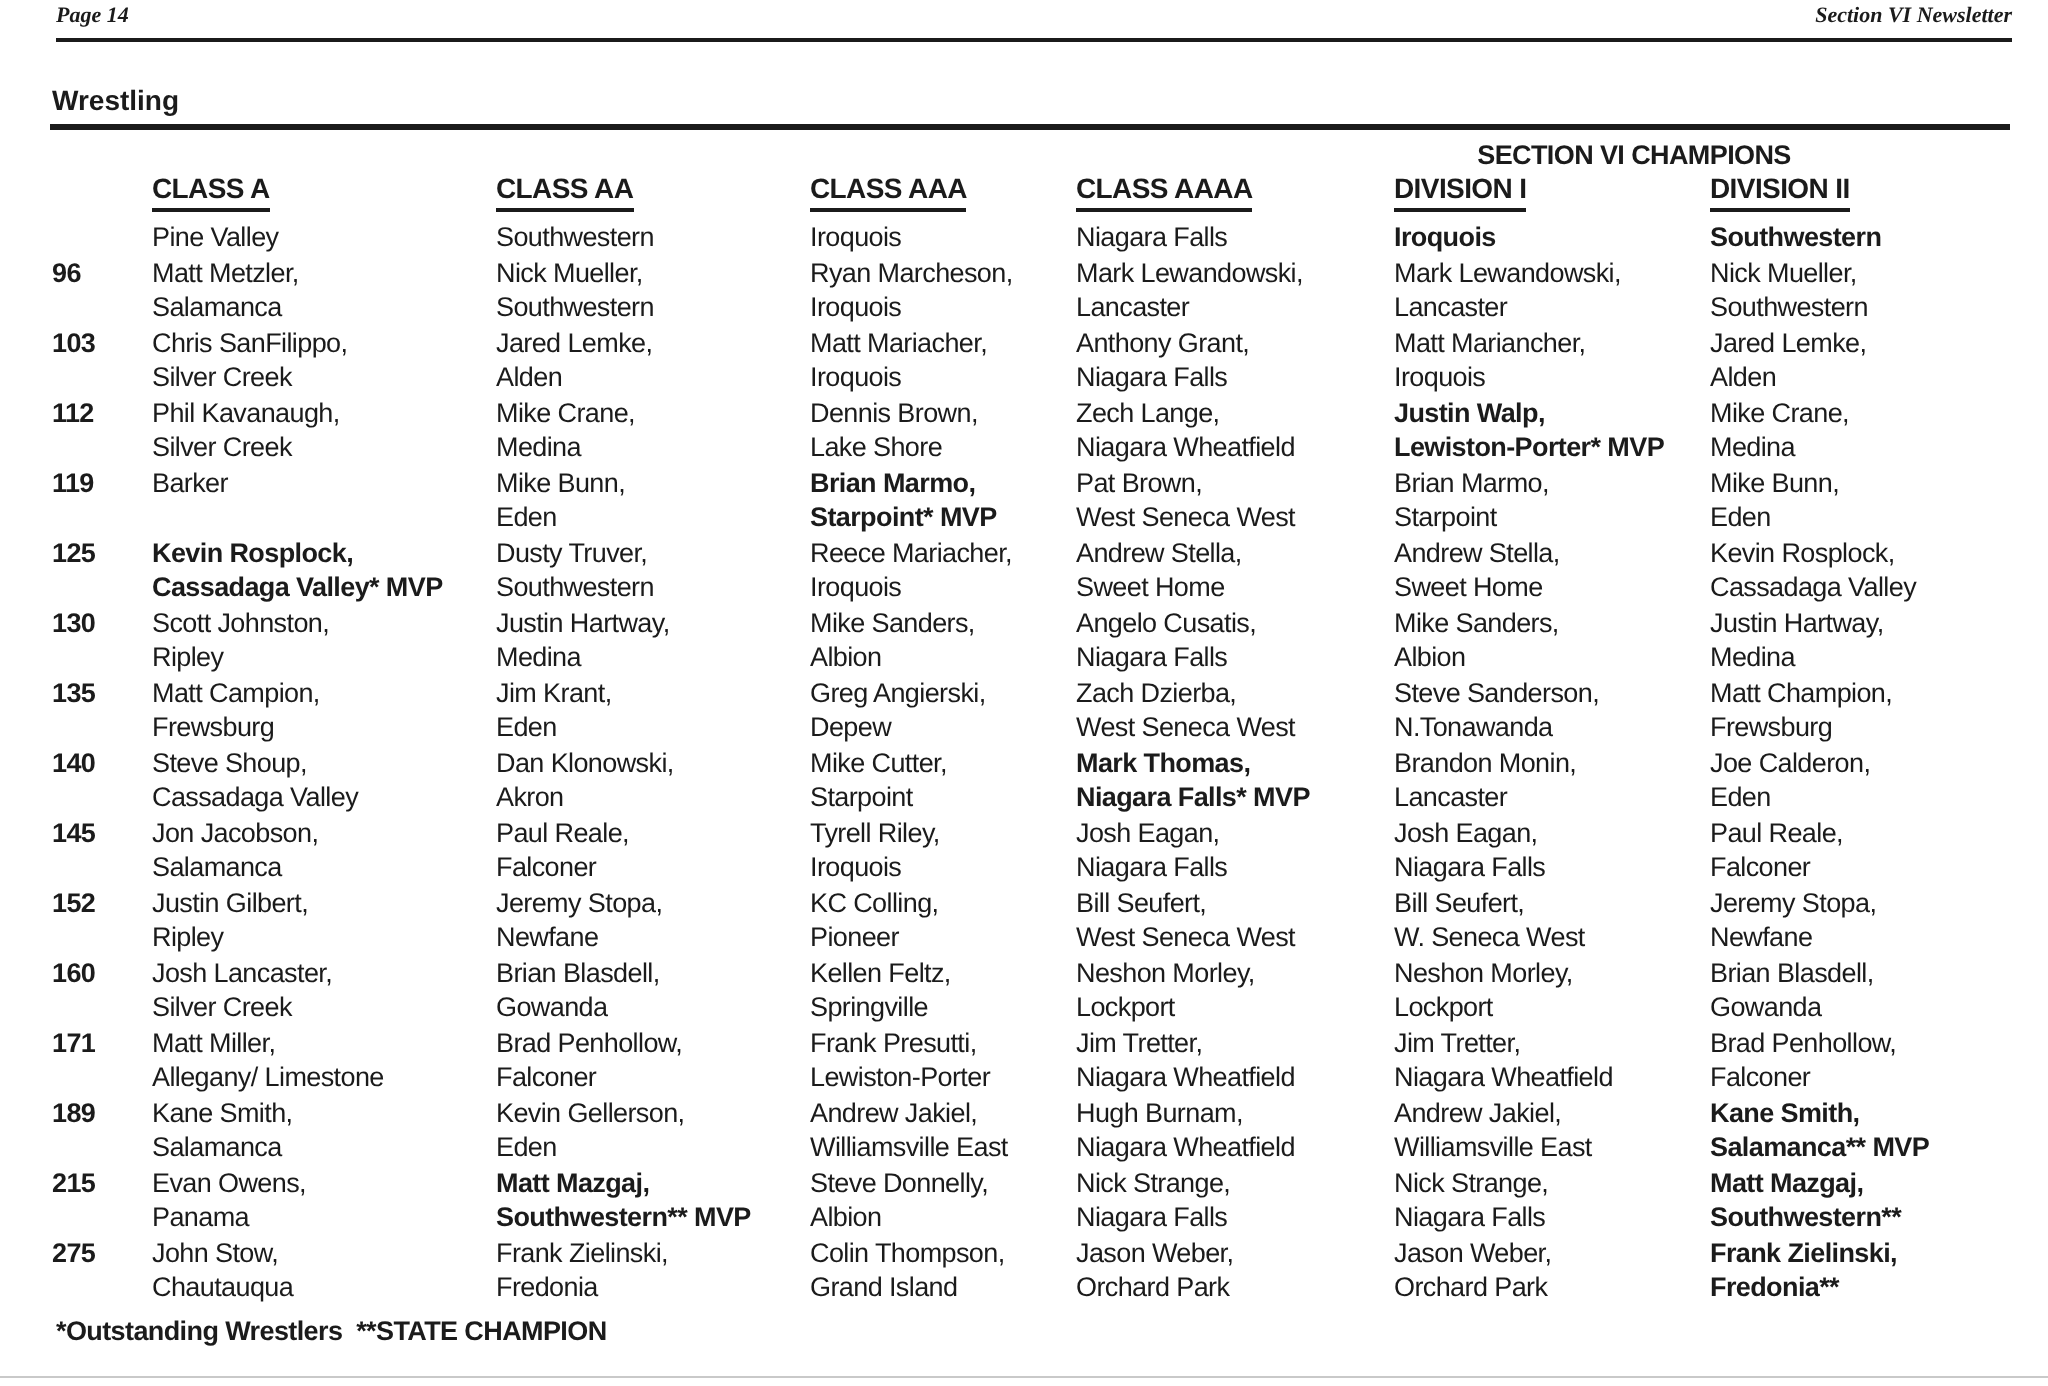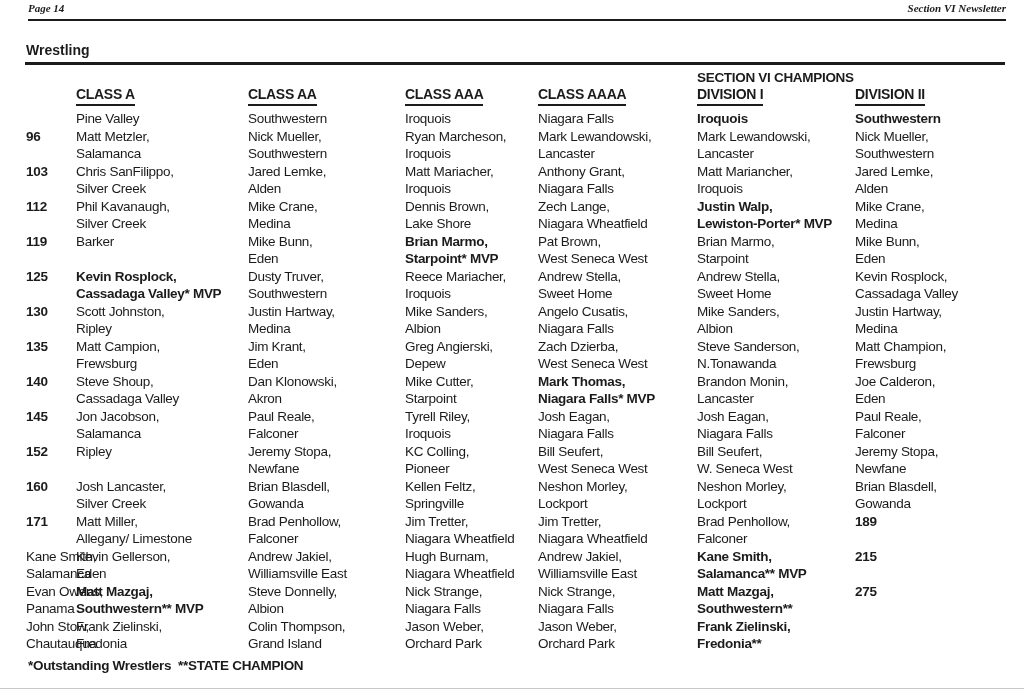--- a/index.html
+++ b/index.html
@@ -21,21 +21,21 @@
   .pghead-rule{position:absolute;top:19px;left:28px;right:18px;height:2px;background:#1b1b1b;}
   
   .title{
     position:absolute;top:42px;left:26px;
     font-size:14px;font-weight:bold;letter-spacing:0;
   }
   .title-rule{position:absolute;top:62px;left:25px;right:19px;height:2.5px;background:#1b1b1b;}
   
   .champ-label{
     position:absolute;top:70px;left:697px;width:240px;
-    text-align:left;font-weight:bold;font-size:13.5px;letter-spacing:-0.3px;
+    text-align:center;font-weight:bold;font-size:13.5px;letter-spacing:-0.3px;
   }
   
   .grid{
     position:absolute;top:86px;left:26px;width:994px;
     display:grid;
     grid-template-columns:50px 172px 157px 133px 159px 158px 165px;
     font-size:13.5px;line-height:17.5px;letter-spacing:-0.3px;
   }
   .hcell{height:24px;font-weight:bold;font-size:14px;text-decoration:underline;}
   .hcell .u{display:inline-block;border-bottom:2px solid #1b1b1b;padding-bottom:0px;}
@@ -333,20 +333,21 @@
         <div>Niagara Falls</div>
       </div>
       <div class="cell">
         <div>Paul Reale,</div>
         <div>Falconer</div>
       </div>
       <div class="wt b">
         <div>152</div>
       </div>
       <div class="cell">
+        <div>Justin Gilbert,</div>
         <div>Ripley</div>
       </div>
       <div class="cell">
         <div>Jeremy Stopa,</div>
         <div>Newfane</div>
       </div>
       <div class="cell">
         <div>KC Colling,</div>
         <div>Pioneer</div>
       </div>
@@ -394,20 +395,24 @@
       </div>
       <div class="cell">
         <div>Matt Miller,</div>
         <div>Allegany/ Limestone</div>
       </div>
       <div class="cell">
         <div>Brad Penhollow,</div>
         <div>Falconer</div>
       </div>
       <div class="cell">
+        <div>Frank Presutti,</div>
+        <div>Lewiston-Porter</div>
+      </div>
+      <div class="cell">
         <div>Jim Tretter,</div>
         <div>Niagara Wheatfield</div>
       </div>
       <div class="cell">
         <div>Jim Tretter,</div>
         <div>Niagara Wheatfield</div>
       </div>
       <div class="cell">
         <div>Brad Penhollow,</div>
         <div>Falconer</div>

